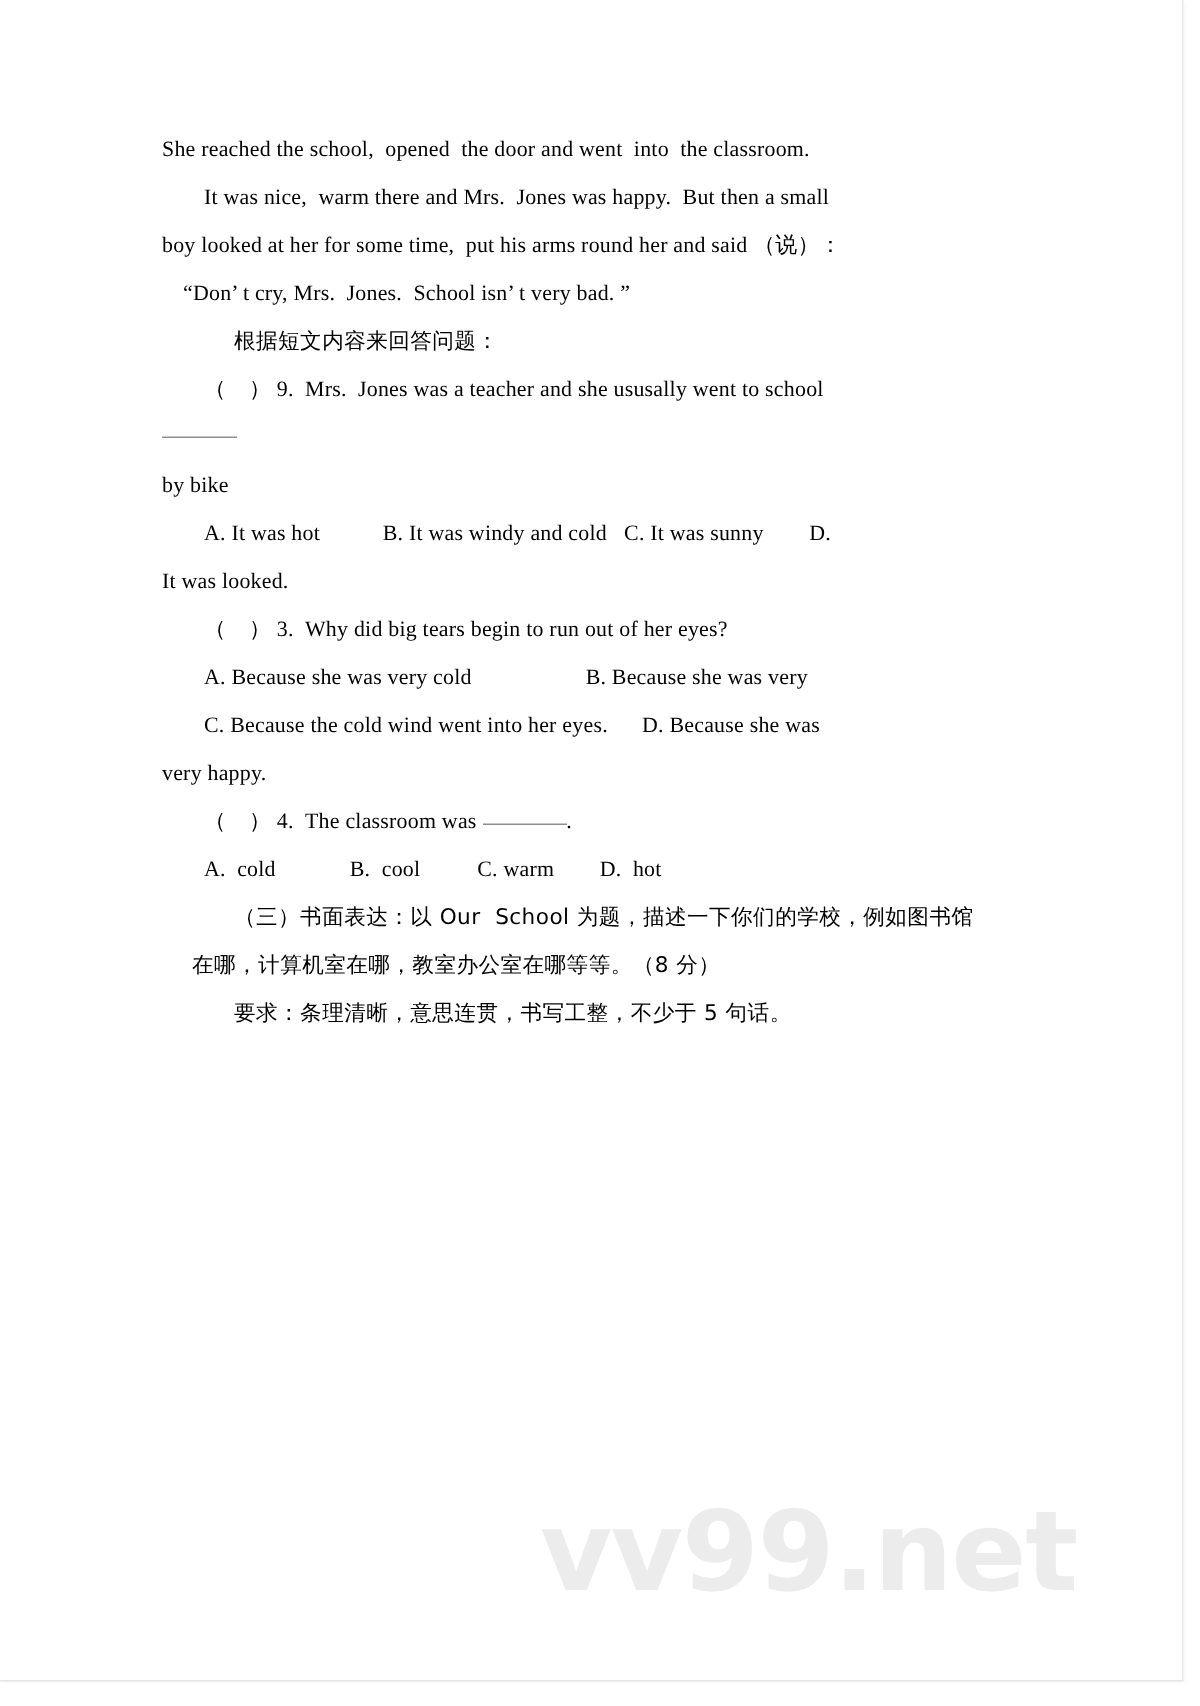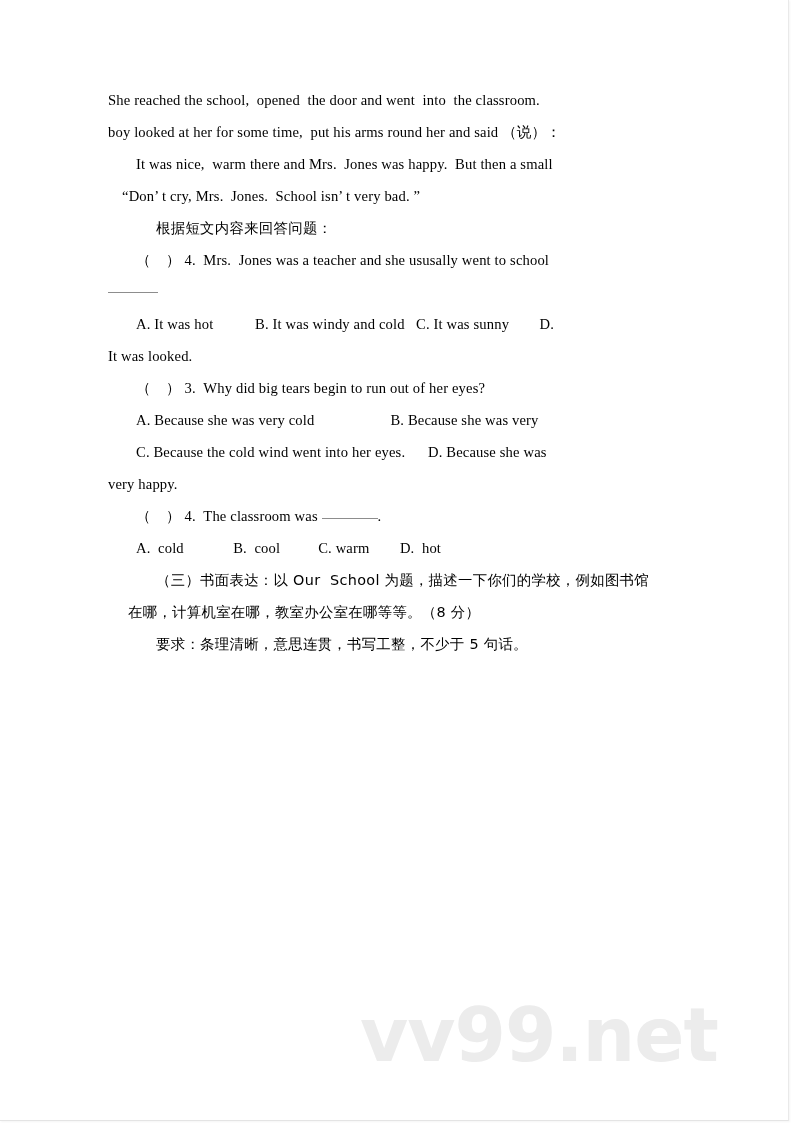--- a/index.html
+++ b/index.html
@@ -85,30 +85,31 @@
 </style>
 </head>
 <body>
 
 <div id="page-sheet">
 
   <div id="doc-body">
 
     <div>
       <div class="line">She reached the school,  opened  the door and went  into  the classroom.</div>
+      <div class="line indent">It was nice,  warm there and Mrs.  Jones was happy.  But then a small</div>
       <div class="line">boy looked at her for some time,  put his arms round her and said （说）：</div>
-      <div class="line indent">It was nice,  warm there and Mrs.  Jones was happy.  But then a small</div>
       <div class="line indent-sm">“Don’ t cry, Mrs.  Jones.  School isn’ t very bad. ”</div>
     </div>
 
     <div class="line cn indent">根据短文内容来回答问题：</div>
 
     <div>
-      <div class="line indent"><span>（    ） 4.  Mrs.  Jones was a teacher and she ususally went to school</span></div>
+      <div class="line indent"><span>（    ） 9.  Mrs.  Jones was a teacher and she ususally went to school</span></div>
       <div class="line"><span class="blank-rule lead"></span></div>
+      <div class="line">by bike</div>
     </div>
 
     <div>
       <div class="line indent">A. It was hot           B. It was windy and cold   C. It was sunny        D.</div>
       <div class="line">It was looked.</div>
     </div>
 
     <div>
       <div class="line indent">（    ） 3.  Why did big tears begin to run out of her eyes?</div>
       <div class="line indent">A. Because she was very cold                    B. Because she was very</div>

